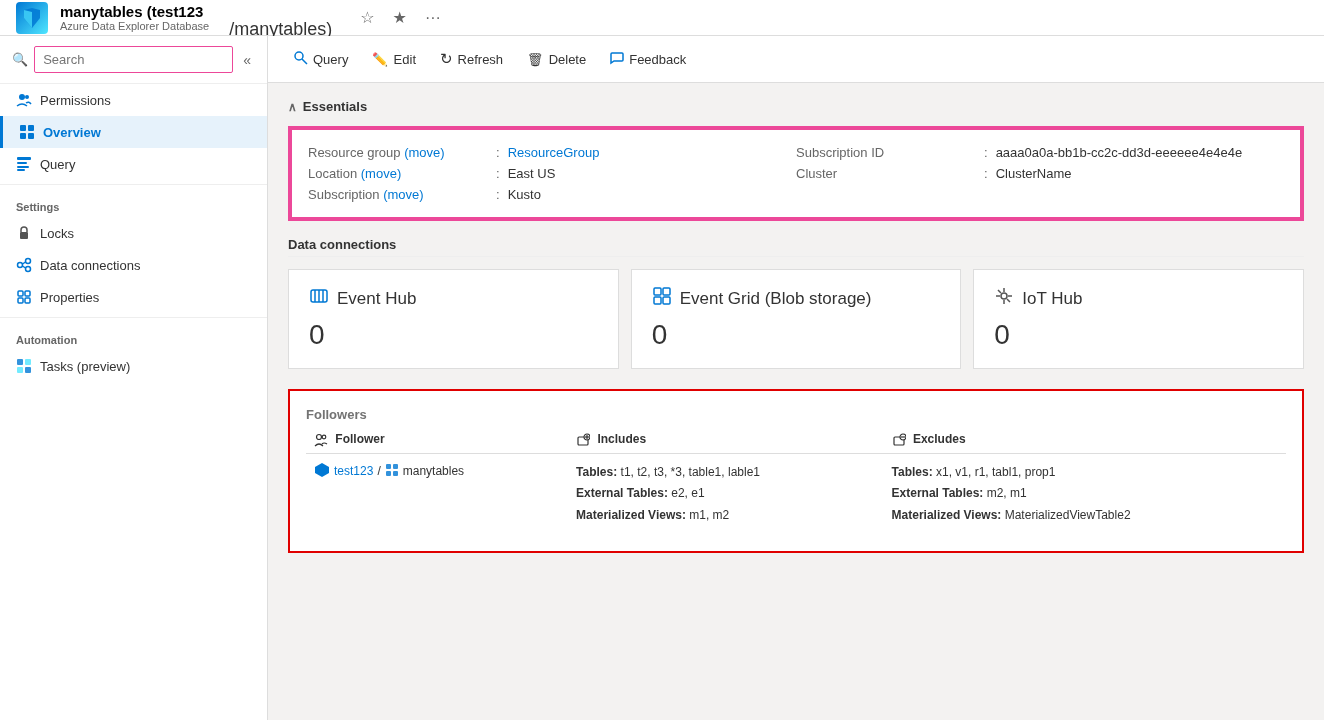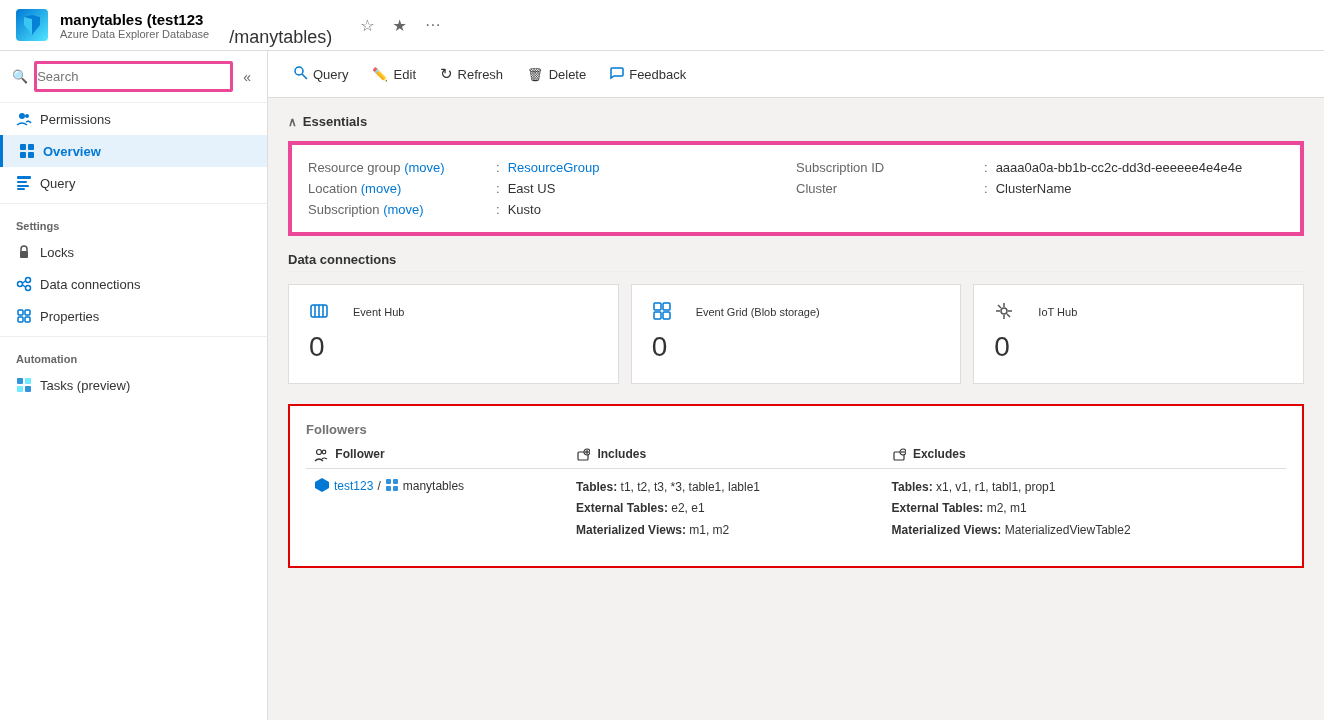--- a/index.html
+++ b/index.html
@@ -1,21 +1,21 @@
 <!DOCTYPE html>
 <html><head>
   <meta charset="utf-8">
   <style>
     * { box-sizing: border-box; margin: 0; padding: 0; }
     body { font-family: 'Segoe UI', Arial, sans-serif; font-size: 13px; background: #f3f2f1; color: #333; display: flex; flex-direction: column; height: 100vh; overflow: hidden; }
 
     
     .top-header {
       display: flex; align-items: center; background: #fff; border-bottom: 1px solid #ddd;
-      padding: 0 16px; height: 51px; gap: 12px;
+      padding: 0 16px; height: 36px; gap: 12px;
     }
     .app-icon {
       width: 32px; height: 32px; background: linear-gradient(135deg, #0078d4, #50e6ff);
       border-radius: 4px; display: flex; align-items: center; justify-content: center;
       color: #fff; font-weight: bold; font-size: 14px;
     }
     .header-title-block { display: flex; flex-direction: column; }
     .header-main-title { font-size: 15px; font-weight: 600; color: #000; }
     .header-subtitle { font-size: 11px; color: #666; }
     .header-path { font-size: 18px; font-weight: 300; color: #333; margin-left: 8px; margin-top: 24px; }
@@ -30,21 +30,21 @@
 
     
     .sidebar {
       width: 268px; min-width: 268px; background: #fff; border-right: 1px solid #ddd;
       display: flex; flex-direction: column; overflow-y: auto;
     }
     .sidebar-search-row {
       display: flex; align-items: center; padding: 10px 12px; gap: 6px; border-bottom: 1px solid #eee;
     }
     .sidebar-search-input {
-      flex: 1; border: 3px solid #ec4899; border-radius: 2px; padding: 5px 0;
+      flex: 1; border: 1px solid #ec4899; border-radius: 2px; padding: 5px 8px;
       font-size: 13px; outline: none;
     }
     .collapse-btn { background: none; border: none; cursor: pointer; color: #666; font-size: 14px; padding: 2px 4px; }
 
     .sidebar-nav-item {
       display: flex; align-items: center; gap: 8px; padding: 8px 16px;
       cursor: pointer; color: #333; font-size: 13px;
     }
     .sidebar-nav-item.active { background: #e6f2fb; color: #0078d4; font-weight: 600; border-left: 3px solid #0078d4; }
     .sidebar-nav-icon { width: 16px; height: 16px; display: inline-flex; align-items: center; justify-content: center; }
@@ -80,21 +80,21 @@
     .essentials-colon { margin: 0 8px; color: #666; }
 
     
     .section-title { font-size: 13px; font-weight: 600; color: #333; margin-bottom: 12px; padding-bottom: 4px; border-bottom: 1px solid #eee; }
 
     .data-connections-grid { display: grid; grid-template-columns: repeat(3, 1fr); gap: 12px; margin-bottom: 20px; }
     .data-connection-card {
       background: #fff; border: 1px solid #ddd; padding: 16px 20px; min-height: 100px;
       display: flex; flex-direction: column; gap: 8px;
     }
-    .card-header { display: flex; align-items: center; gap: 24px; font-size: 11px; color: #333; }
+    .card-header { display: flex; align-items: center; gap: 8px; font-size: 17px; color: #333; }
     .card-count { font-size: 28px; font-weight: 300; color: #333; }
 
     
     .followers-section {
       background: #fff; border: 2px solid #e00000; padding: 16px; margin-bottom: 16px;
     }
     .followers-title { font-size: 13px; font-weight: 600; color: #737373; margin-bottom: 4px; }
     .followers-table { width: 100%; border-collapse: collapse; }
     .followers-table th {
       text-align: left; font-size: 12px; font-weight: 600; color: #333;

